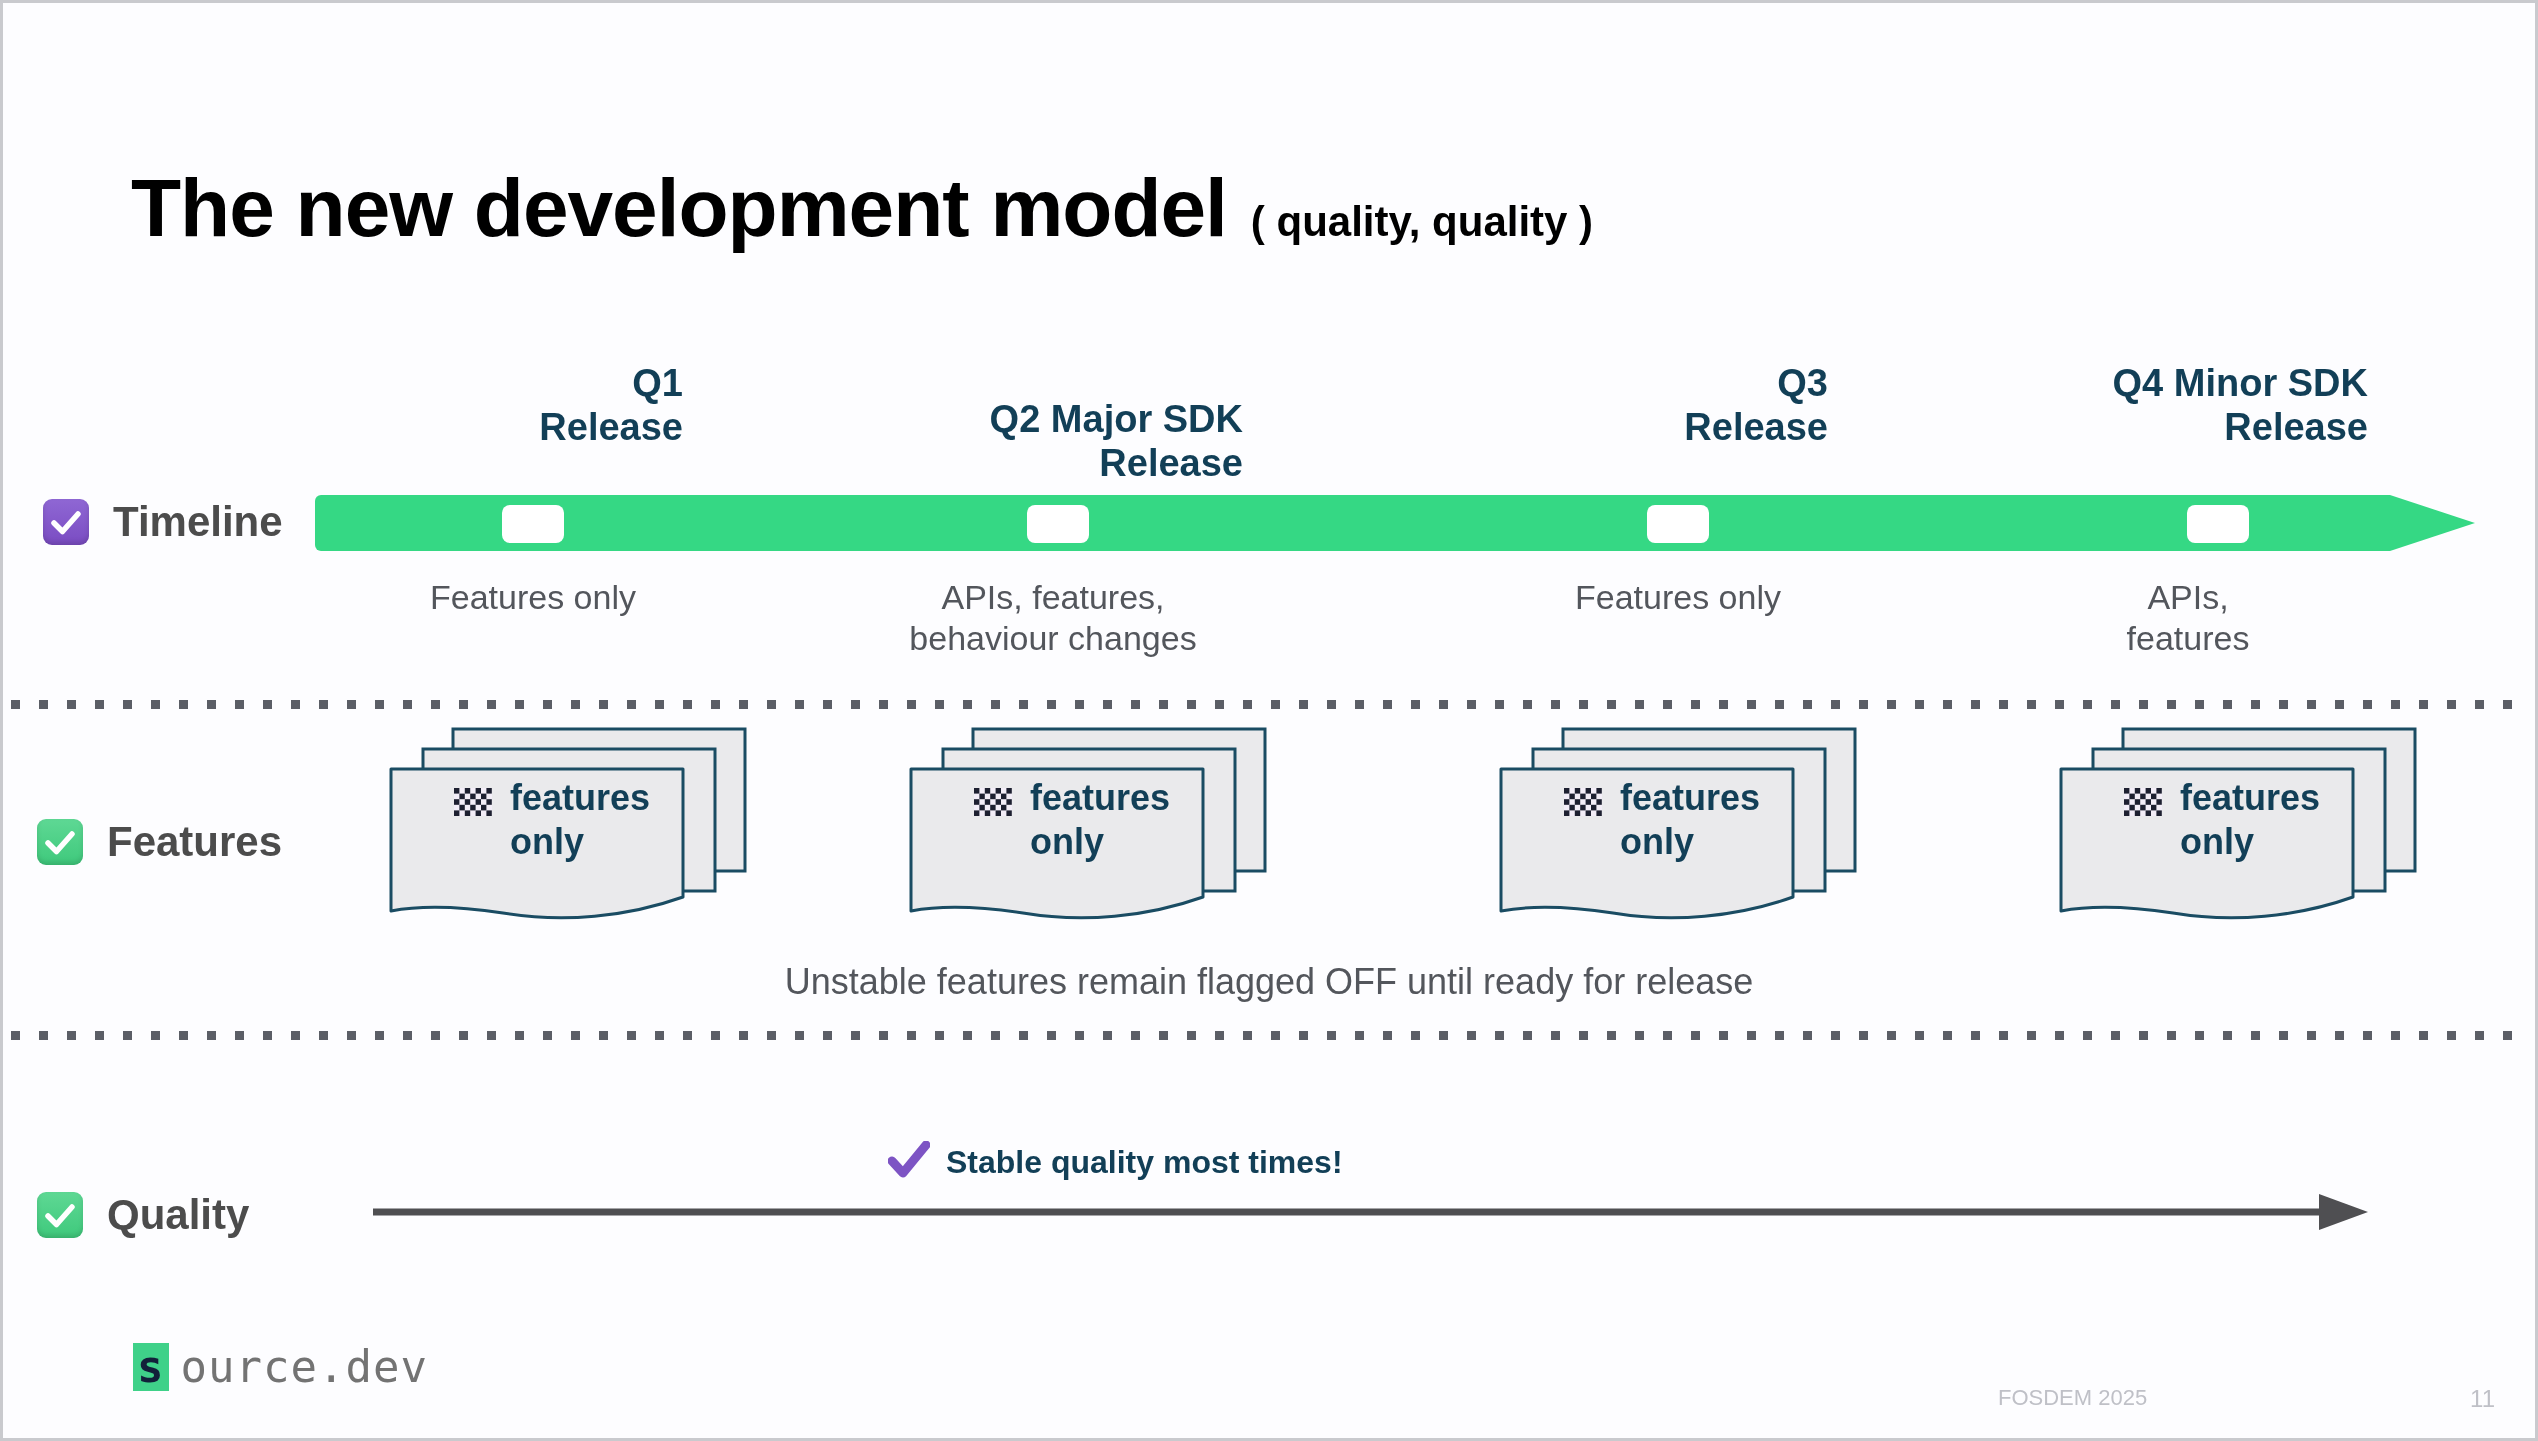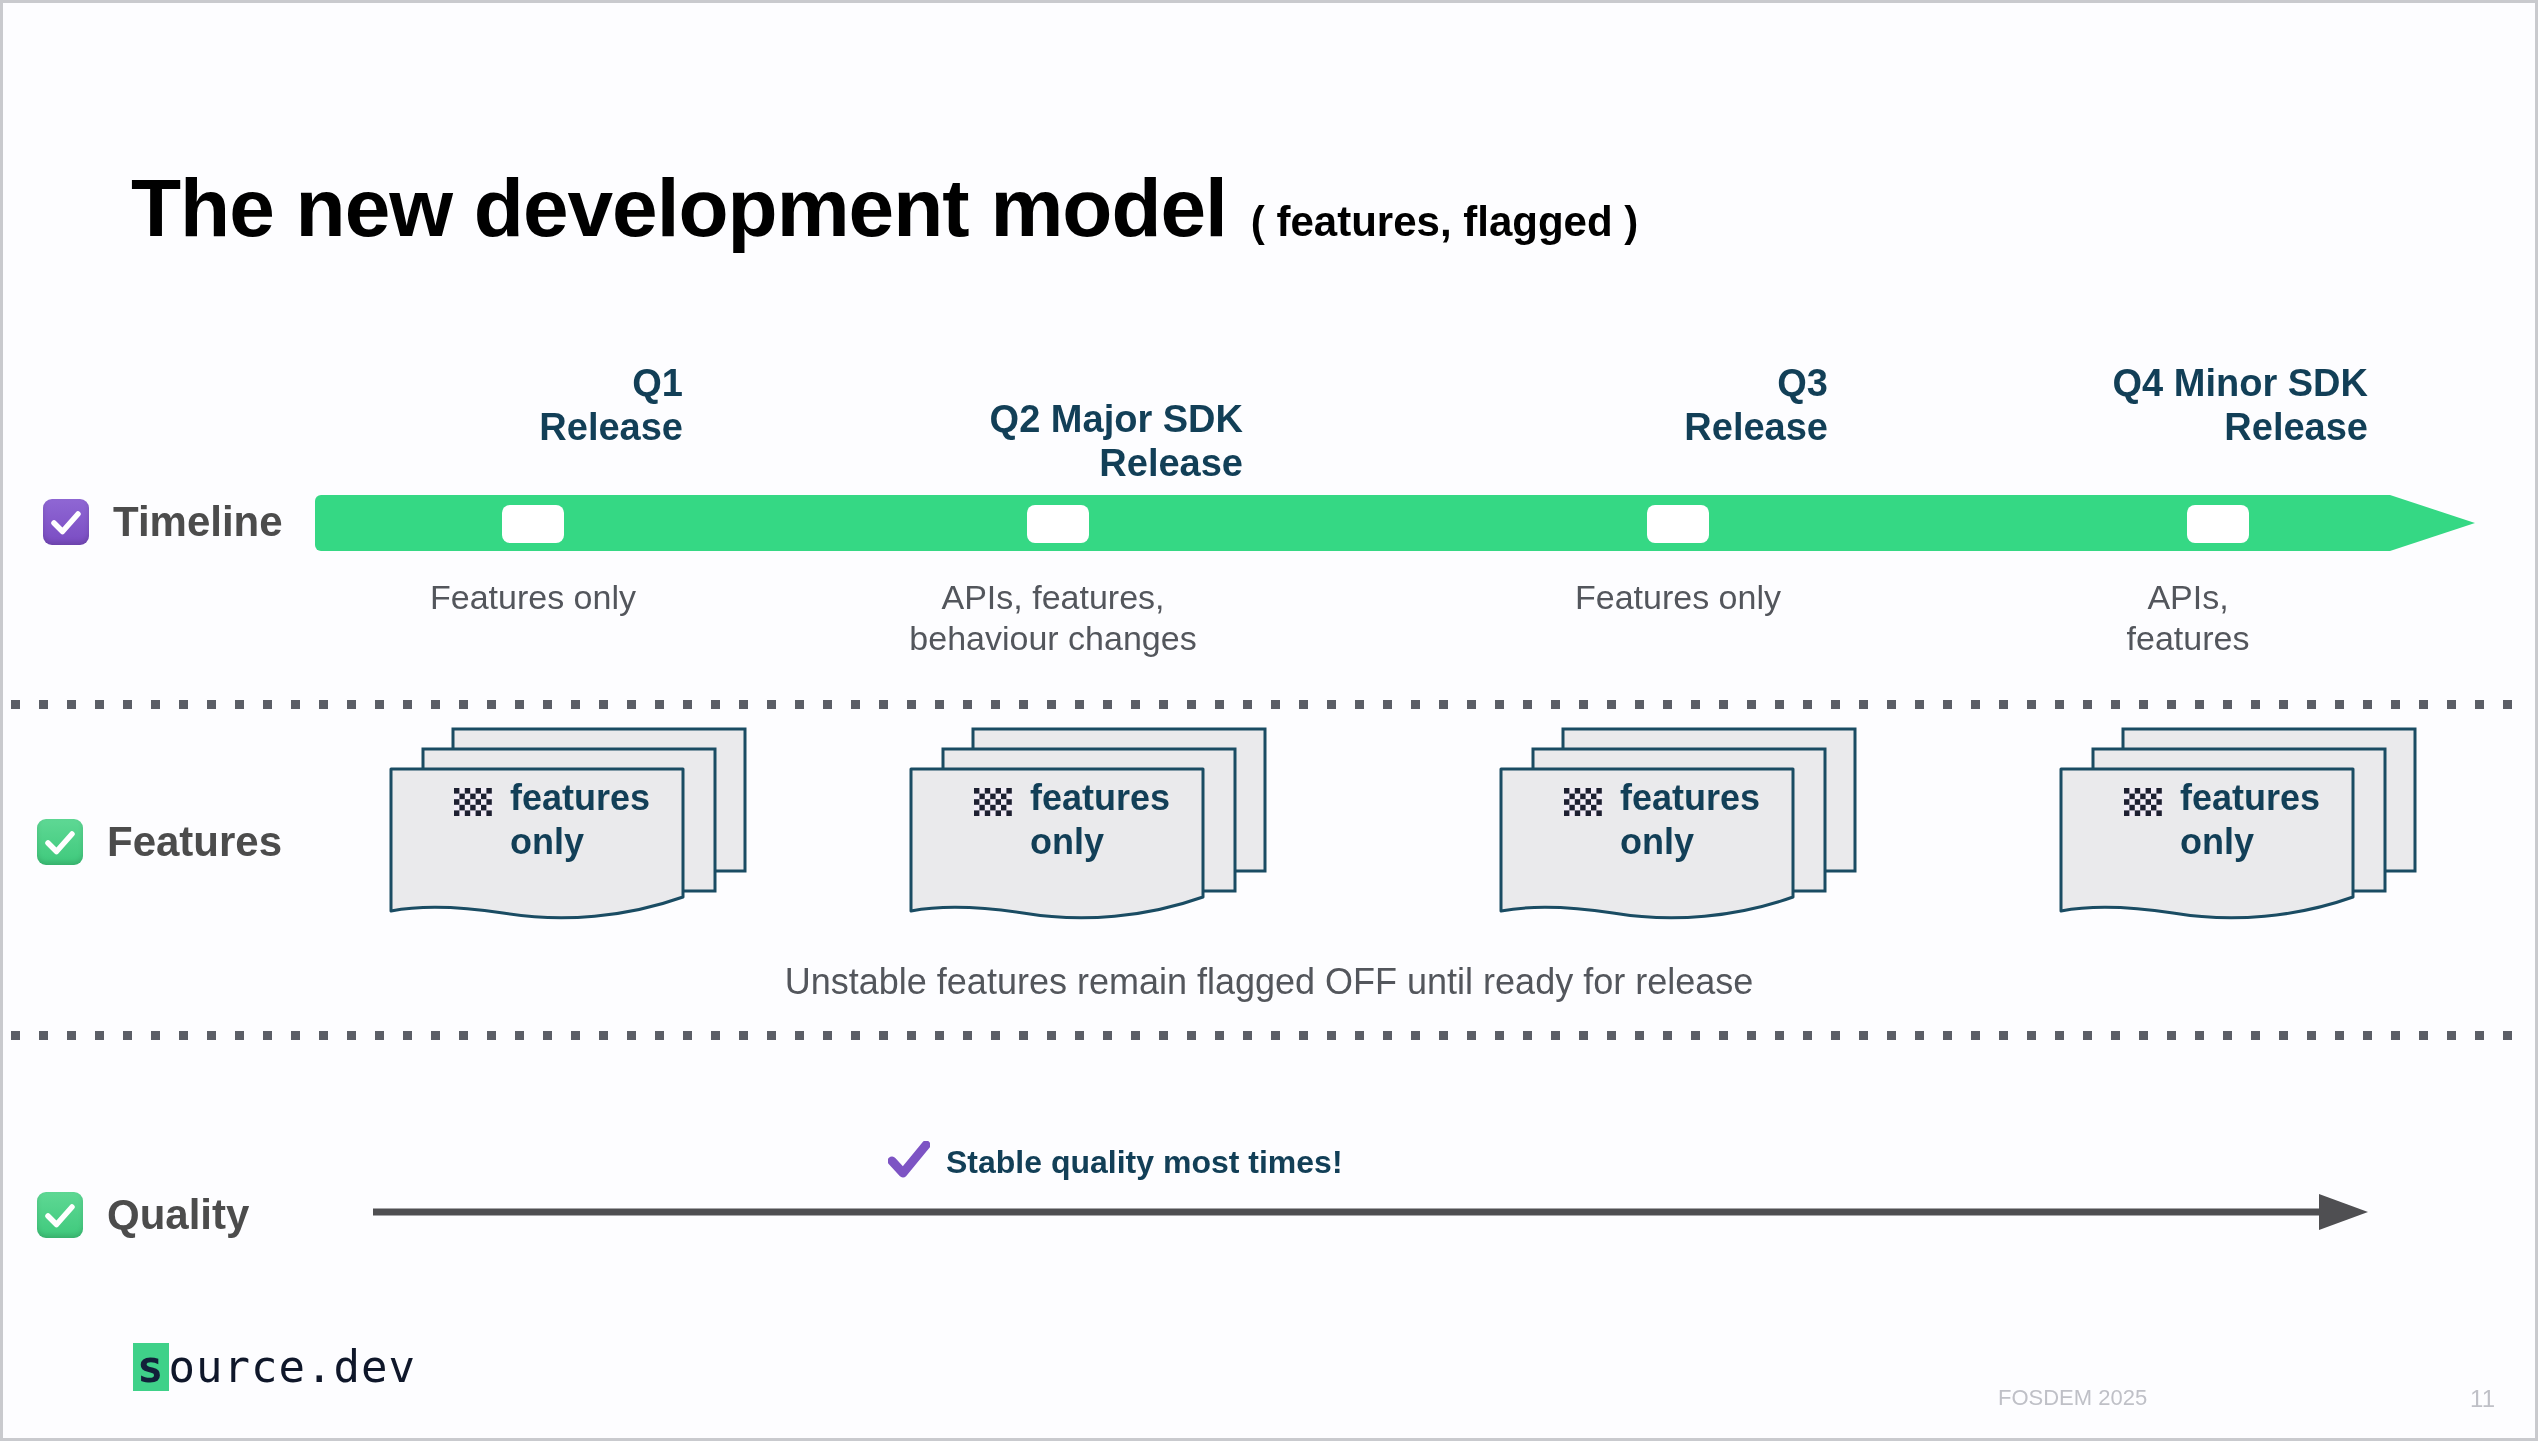--- a/index.html
+++ b/index.html
@@ -195,22 +195,23 @@
     letter-spacing: 1px;
   }
   #logo-s {
     background: #3fd189;
     color: #12203a;
     font-weight: bold;
     padding: 2px 4px;
     line-height: 1;
   }
   #logo-rest {
-    color: #0f172a;
+    color: #737373;
     line-height: 1;
+    margin-left: 12px;
   }
   #footer-event {
     position: absolute;
     left: 1995px;
     top: 1382px;
     font-size: 22px;
     color: #bfc0c7;
   }
   #footer-page {
     position: absolute;
@@ -220,21 +221,21 @@
     color: #bfc0c7;
   }
 </style>
 </head>
 <body>
 
 <div id="slide">
 
   <div id="title-block">
     <span id="title-main">The new development model</span>
-    <span id="title-sub">( features, flagged )</span>
+    <span id="title-sub">( quality, quality )</span>
   </div>
 
   <div class="row-label" id="label-timeline">
     <span class="cb purple">
       <svg width="46" height="46" viewBox="0 0 46 46" aria-hidden="true">
         <path d="M11 24 L19.5 32.5 L35 15" fill="none" stroke="#ffffff" stroke-width="5.5" stroke-linecap="round" stroke-linejoin="round"></path>
       </svg>
     </span>
     <span class="row-label-text">Timeline</span>
   </div>

